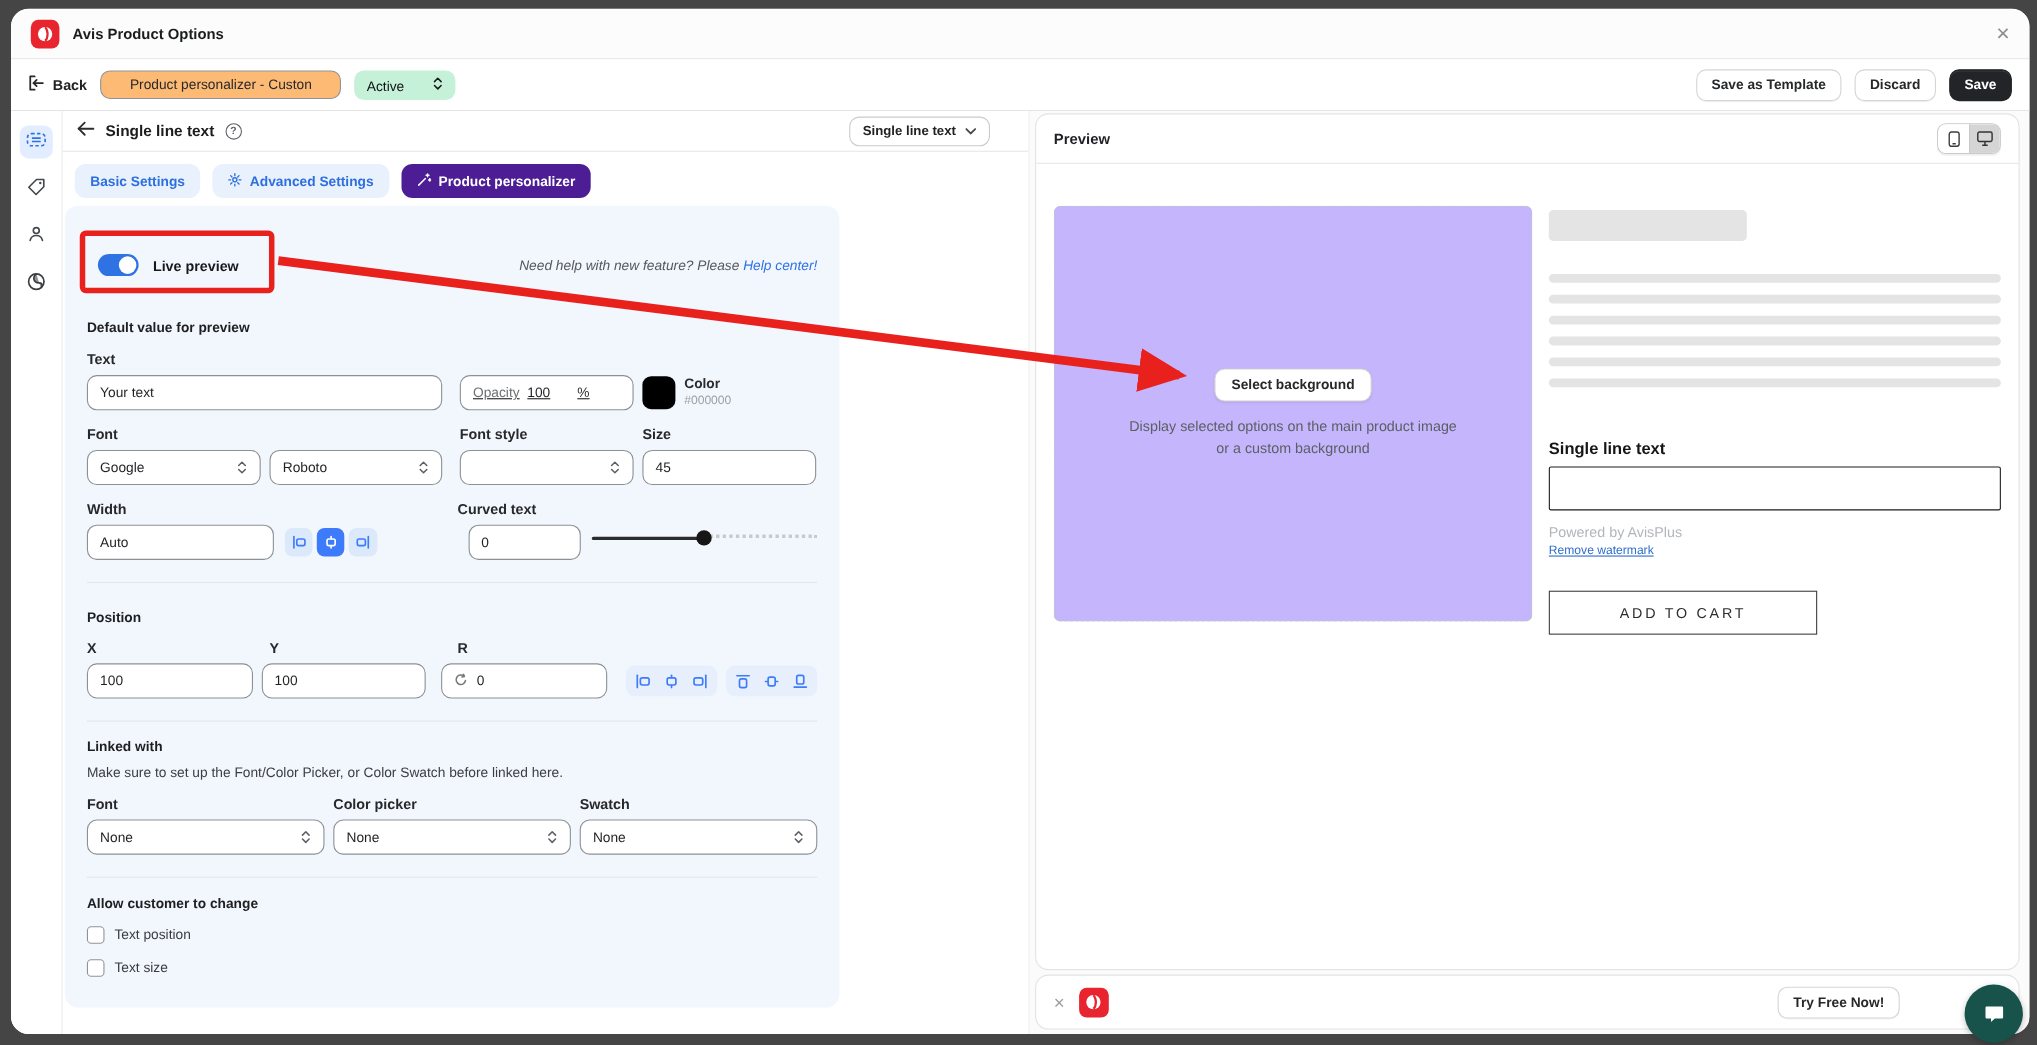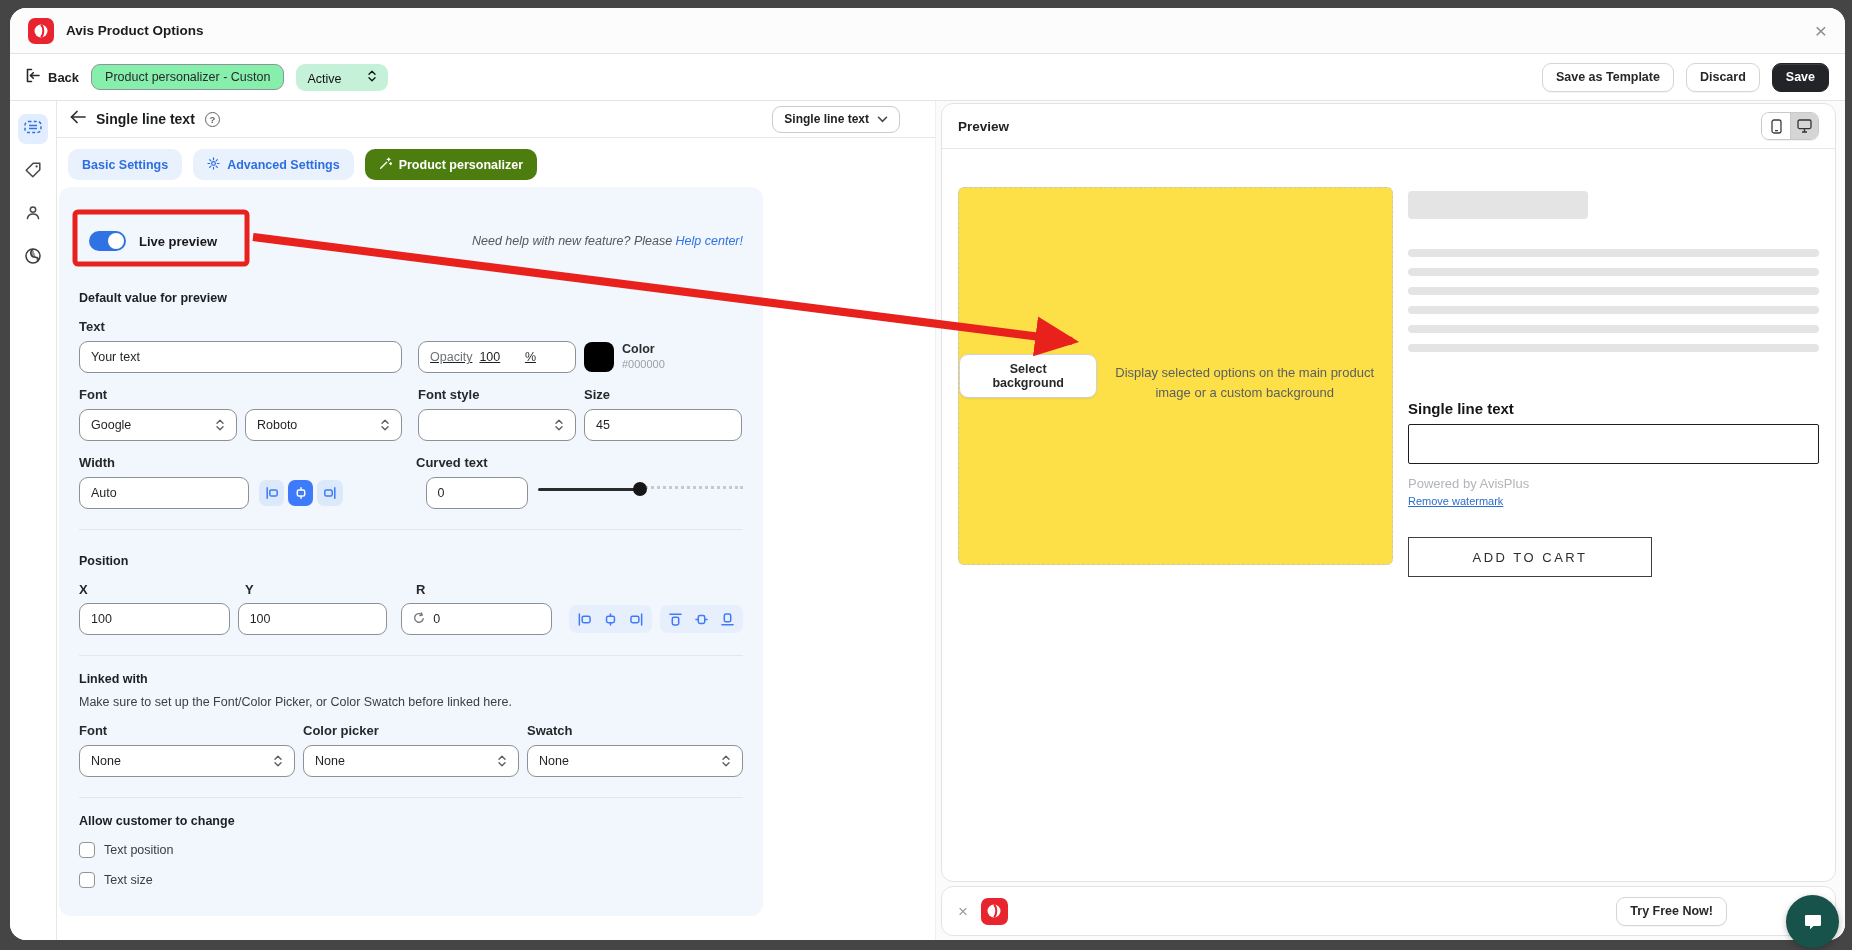--- a/index.html
+++ b/index.html
@@ -15,21 +15,21 @@
             display: flex; align-items: center; padding: 0 18px; flex: none; }
   .brand-badge { width: 26px; height: 26px; border-radius: 7px; background: #e8242e;
                  display: flex; align-items: center; justify-content: center; flex: none; }
   .appbar-title { font-size: 13.5px; font-weight: 700; margin-left: 12px; color: #1a1c1d; }
   .win-close { margin-left: auto; font-size: 21px; color: #8a8d91; cursor: pointer; line-height: 1; }
 
   
   .toolbar { height: 47px; background: #fff; border-bottom: 1px solid #e4e4e4;
              display: flex; align-items: center; padding: 0 16px; gap: 12px; flex: none; }
   .back-btn { display: flex; align-items: center; gap: 7px; font-weight: 700; font-size: 13px; cursor: pointer; }
-  .name-pill { border: 1px solid #8f9498; border-radius: 9px; padding: 5px 13px; font-size: 12.5px; color: #28292b; background:#86efac; }
+  .name-pill { border: 1px solid #8f9498; border-radius: 9px; padding: 5px 26px; font-size: 12.5px; color: #28292b; background:#fdba74; }
   .status-pill { background: #c5f1d8; border-radius: 9px; padding: 5px 11px; font-size: 12.5px;
                  display: flex; align-items: flex-end; gap: 26px; color:#111; cursor: pointer; }
   .toolbar-spacer { flex: 1; }
   .btn { border: 1px solid #d3d6d9; background: #fff; border-radius: 9px; height: 29px; padding: 0 13px;
          font-size: 12.5px; font-weight: 600; color:#26282a; display:flex; align-items:center; cursor:pointer;
          box-shadow: 0 1px 0 rgba(0,0,0,.04); font-family: inherit; }
   .btn.primary { background: #222427; border-color:#222427; color: #fff; box-shadow: inset 0 1px 0 rgba(255,255,255,.12); }
 
   
   .body { flex: 1; display: flex; overflow: hidden; }
@@ -43,21 +43,21 @@
                  padding: 0 35px 0 13px; gap: 10px; flex: none; }
   .editor-title { font-size: 14px; font-weight: 700; color: #1a1c1d; }
   .info-badge { width: 15px; height: 15px; border: 1.2px solid #5f6367; border-radius: 50%; color:#5f6367;
                 font-size: 9.5px; display:flex; align-items:center; justify-content:center; font-weight:700; }
   .type-pill { margin-left: auto; border: 1px solid #c8cbcf; border-radius: 9px; height: 27px; padding: 0 11px;
                display: flex; align-items: center; gap: 8px; font-size: 12px; font-weight: 600; background:#fff; cursor:pointer; }
 
   .tabs { display: flex; gap: 11px; padding: 11px 0 0 11px; }
   .tab { height: 31px; border-radius: 10px; padding: 0 14px; display: flex; align-items: center; gap: 7px;
          background: #e9f1fd; color: #2e6fe0; font-size: 12.5px; font-weight: 700; cursor: pointer; border:none; font-family:inherit; }
-  .tab.active { background: #4d7c0f; color: #fff; }
+  .tab.active { background: #4c1d95; color: #fff; }
 
   
   .panel { margin: 7px 0 0 2px; width: 704px; background: #f2f6fd; border-radius: 12px;
            padding: 20px 20px 28px; }
   .toggle-row { display: flex; align-items: center; margin-top: 24px; padding-left: 10px; }
   .toggle { width: 37px; height: 20px; border-radius: 10px; background: #2f72e4; position: relative; cursor: pointer; flex:none; }
   .toggle .knob { position: absolute; right: 2px; top: 2px; width: 16px; height: 16px; border-radius: 50%; background: #fff; }
   .toggle-label { font-size: 13px; font-weight: 700; margin-left: 13px; color:#17181a; }
   .help-text { margin-left: auto; font-style: italic; font-size: 12.5px; color: #55585c; }
   .help-text a { color: #2f72e4; text-decoration: none; cursor: pointer; }
@@ -108,22 +108,22 @@
   .preview-head { height: 45px; border-bottom: 1px solid #e7e7e7; display: flex; align-items: center;
                   padding: 0 16px; flex: none; }
   .preview-title { font-size: 13.5px; font-weight: 600; color:#1f2124; }
   .device-toggle { margin-left: auto; display: flex; border: 1px solid #c9c9c9; border-radius: 8px; overflow: hidden;
                    box-shadow: 0 1px 1px rgba(0,0,0,.06); }
   .seg { width: 28px; height: 26px; display: flex; align-items: center; justify-content: center; background: #fff; cursor: pointer; }
   .seg + .seg { border-left: 1px solid #c9c9c9; }
   .seg.active { background: #d5d5d5; }
 
   .preview-body { display: flex; gap: 15px; padding: 38px 16px 0; }
-  .bg-box { width: 435px; height: 378px; flex: none; background: #fde047; border: 1px dashed #c6c6c6;
-            border-radius: 6px; display: flex; flex-direction: row; align-items: center; justify-content: center; }
+  .bg-box { width: 435px; height: 378px; flex: none; background: #c4b5fd; border: 1px dashed #c6c6c6;
+            border-radius: 6px; display: flex; flex-direction: column; align-items: center; justify-content: center; }
   .select-bg-btn { background: #fff; border: 1px solid #d2d2d2; border-radius: 9px; padding: 7px 15px;
                    font-size: 12.5px; font-weight: 600; color:#26282a; cursor: pointer; font-family: inherit;
                    box-shadow: 0 1px 2px rgba(0,0,0,.08); }
   .bg-hint { margin-top: 13px; font-size: 13px; color: #5c5f62; text-align: center; width: 310px; line-height: 1.5; }
 
   .product-col { flex: 1; padding-top: 4px; }
   .sk-title { width: 180px; height: 28px; border-radius: 4px; background: #e4e4e4; }
   .sk-lines { margin-top: 30px; }
   .sk-line { height: 8px; border-radius: 4px; background: #e4e4e4; margin-bottom: 11px; }
   .pf-label { font-size: 15px; font-weight: 700; color: #141517; margin-top: 48px; }

